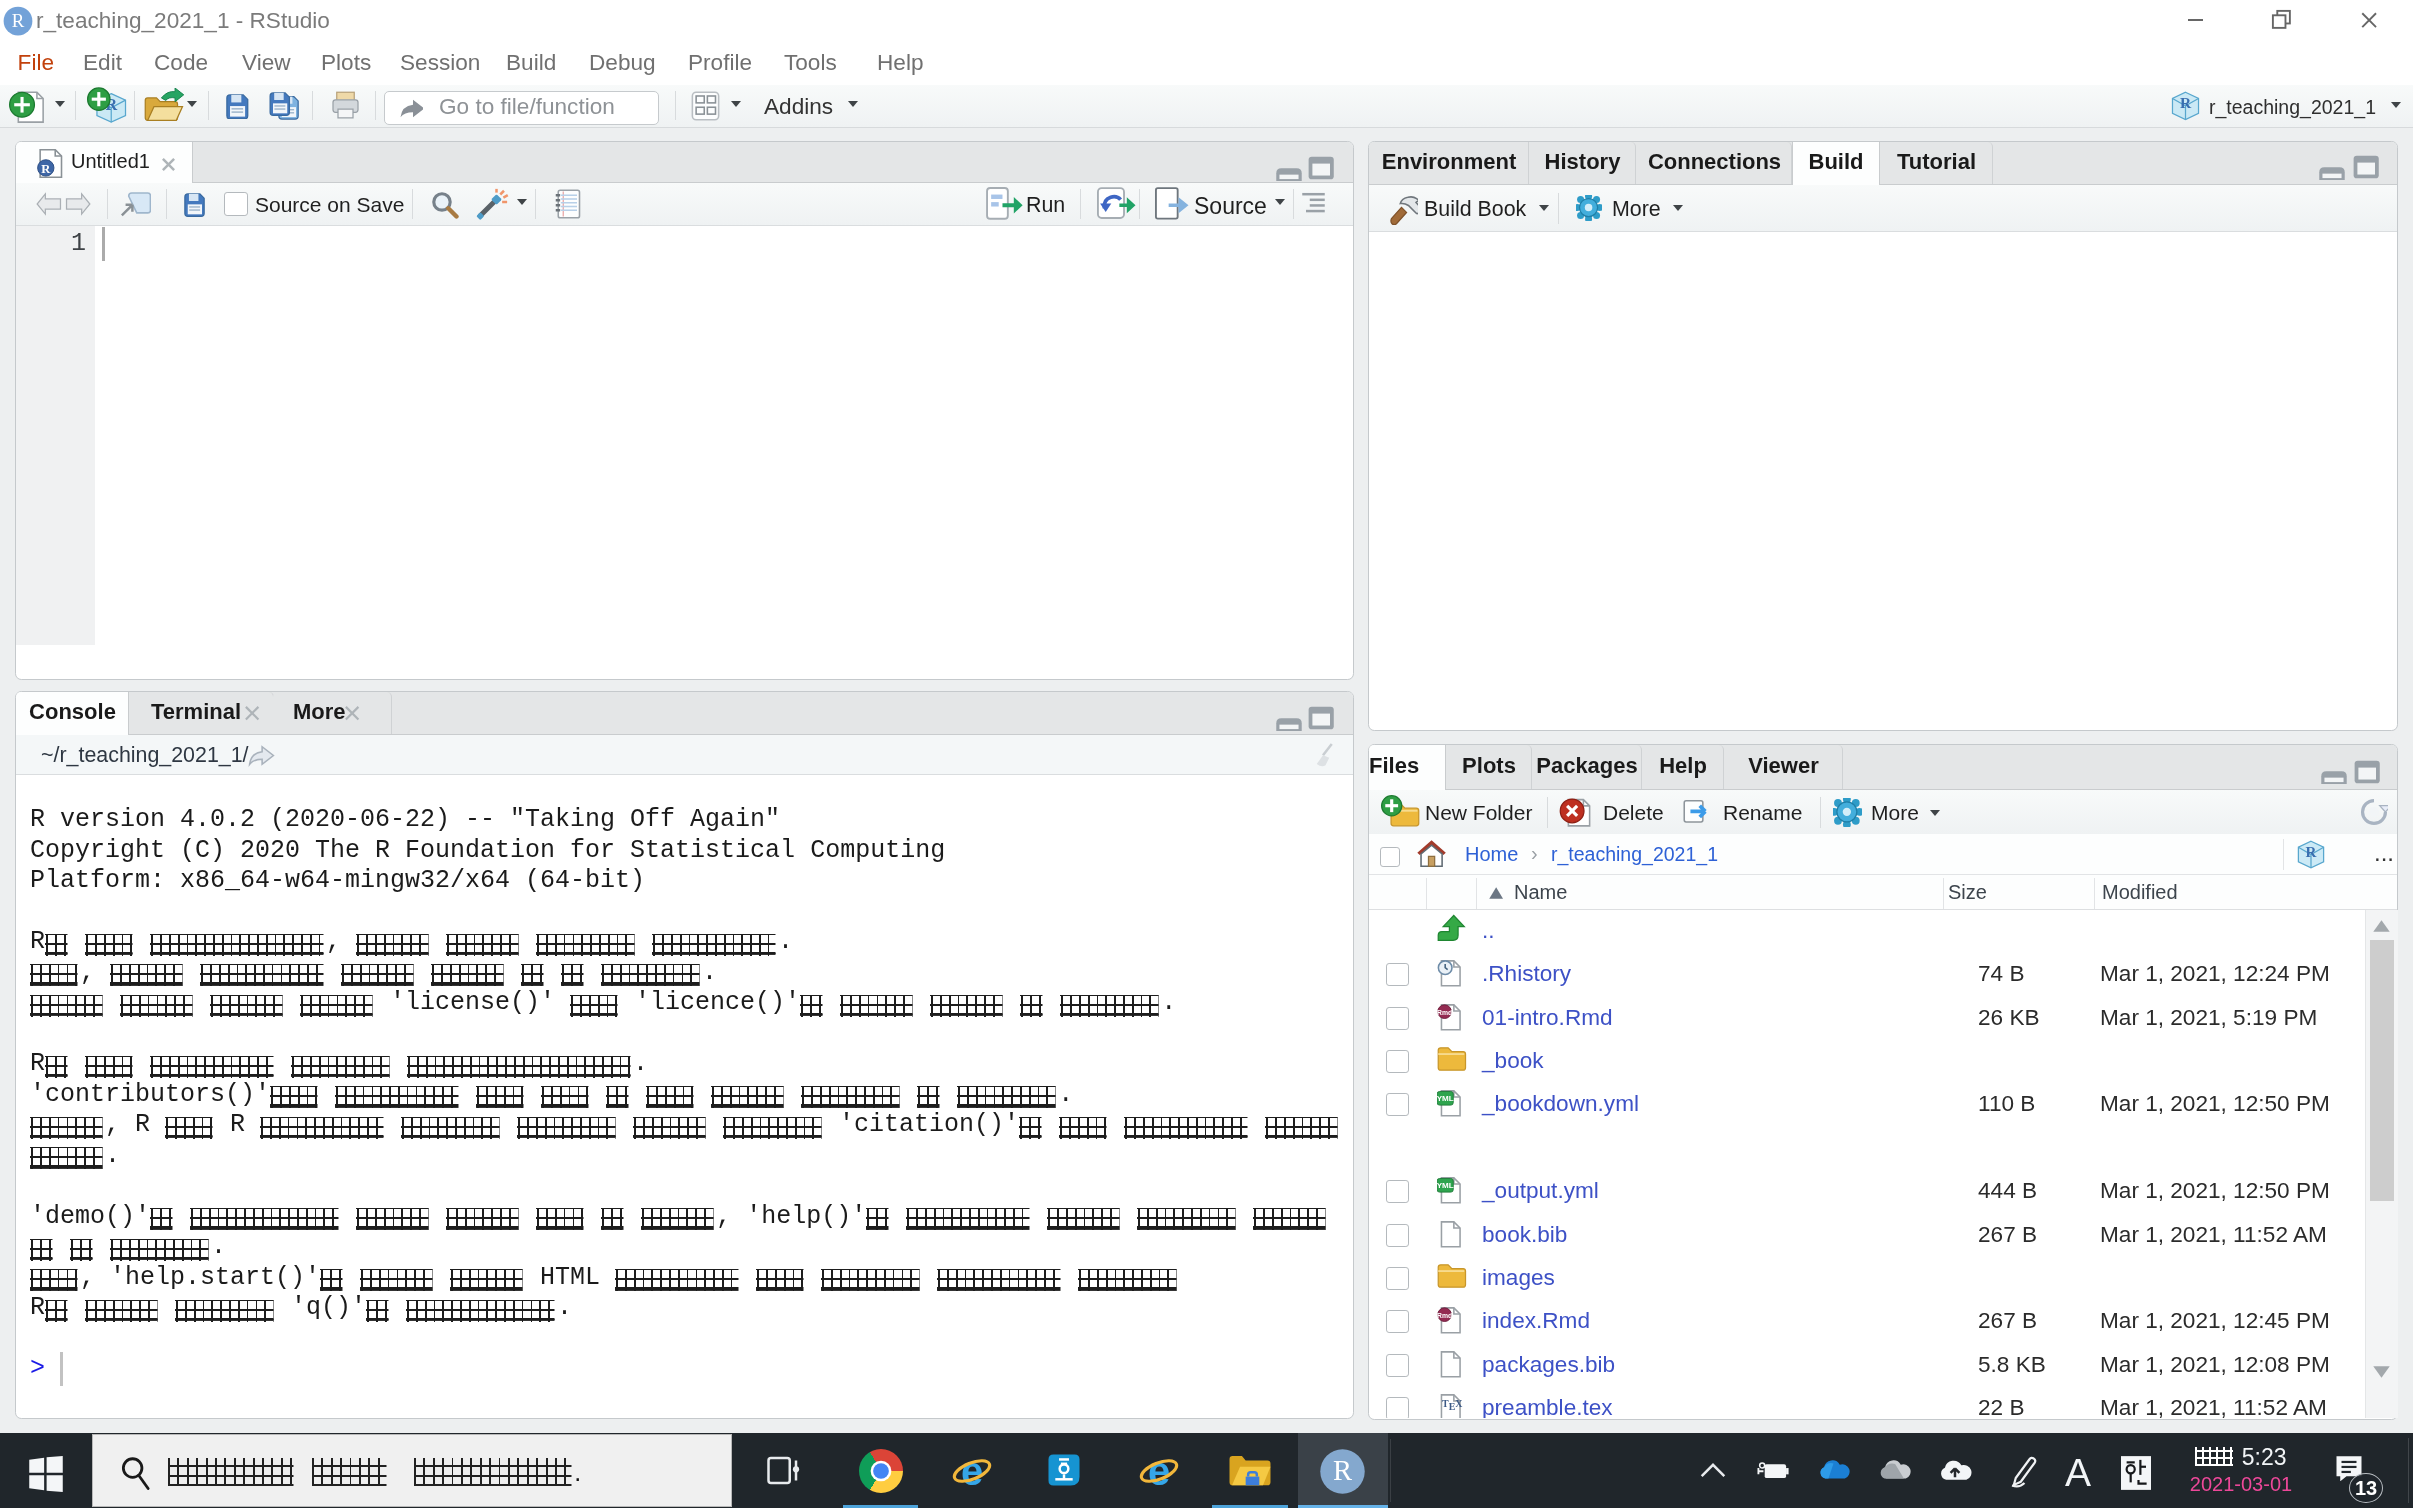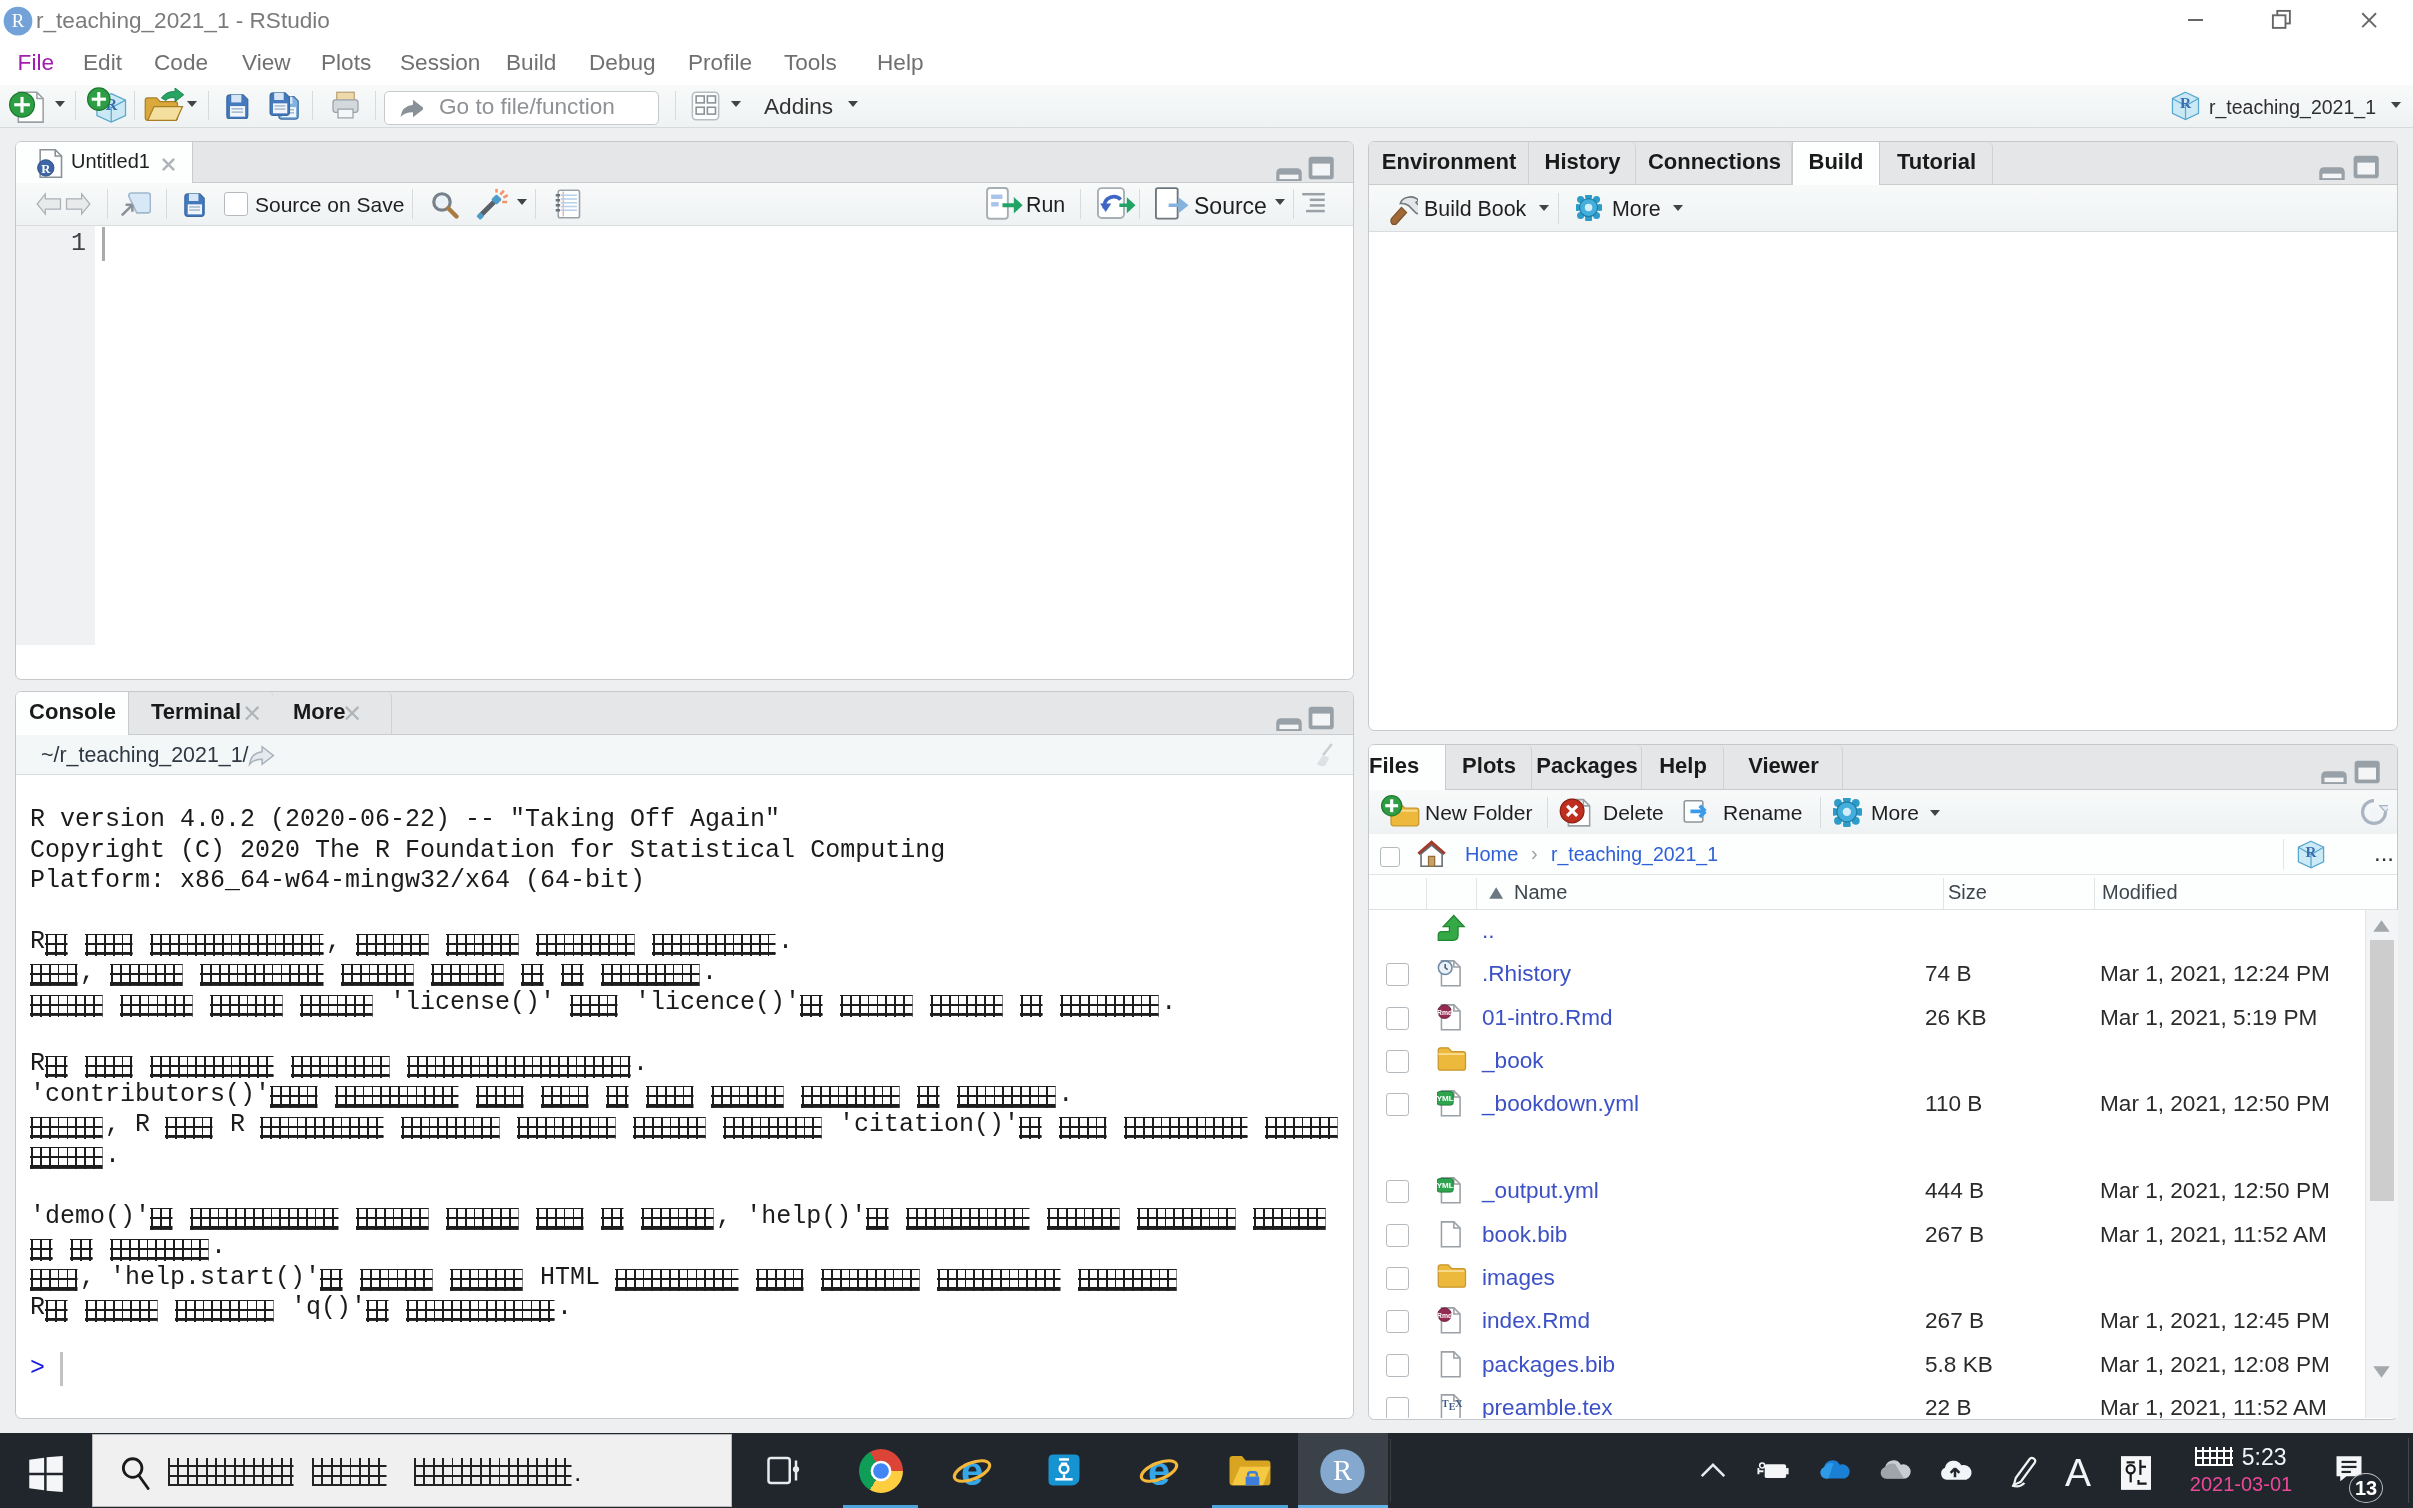--- a/index.html
+++ b/index.html
@@ -21,41 +21,41 @@
  repeating-linear-gradient(0deg,#fff 0 1.9px,transparent 1.9px 7px);
  background-size:calc(100% - 1.9px) 100%;background-repeat:no-repeat}
 .hk{display:inline-block;height:28px;vertical-align:-5px;background:
  repeating-linear-gradient(90deg,#222 0 1.9px,transparent 1.9px 9.4px),
  repeating-linear-gradient(0deg,#222 0 1.9px,transparent 1.9px 9.4px);
  background-size:calc(100% - 2.5px) 100%;background-repeat:no-repeat}
 .mono{font-family:"Liberation Mono",monospace}
 .row{position:absolute;left:0;right:34px;height:43px}
 .ck{position:absolute;width:22.6px;height:22.6px;border:1.3px solid #B4B9BD;border-radius:3.1px;background:#fff}
 .fname{position:absolute;left:113px;font-size:22.6px;color:#3D51C6;white-space:nowrap;top:50%;transform:translateY(-54%)}
-.fsize{position:absolute;left:556px;font-size:22.6px;color:#2B2B2B;top:50%;transform:translateY(-54%)}
+.fsize{position:absolute;left:609px;font-size:22.6px;color:#2B2B2B;top:50%;transform:translateY(-54%)}
 .fdate{position:absolute;left:731px;font-size:22.6px;color:#2B2B2B;white-space:nowrap;top:50%;transform:translateY(-54%)}
 </style></head><body>
 <div class="abs" style="left:0;top:0;width:2413px;height:44px;background:#fff">
 <svg class="abs" style="left:2.5px;top:5.7px" width="30" height="30" viewBox="0 0 48 48">
       <circle cx="24" cy="24" r="23" fill="#73A2D8"></circle>
       <text x="24" y="33" text-anchor="middle" font-family="Liberation Serif" font-size="30" fill="#fff">R</text>
     </svg>
 <div class="abs" style="left:36px;top:0;height:44px;line-height:41px;font-size:22.6px;color:#7B7B7B">r_teaching_2021_1 - RStudio</div>
 <div class="abs" style="left:2188px;top:19px;width:15px;height:1.9px;background:#666"></div>
 <svg class="abs" style="left:2271px;top:9.4px" width="21.4" height="21.4" viewBox="0 0 34 34">
       <rect x="10" y="3" width="20" height="20" fill="none" stroke="#666" stroke-width="3"></rect>
       <rect x="3" y="10" width="20" height="20" fill="#fff" stroke="#666" stroke-width="3"></rect>
     </svg>
 <svg class="abs" style="left:2361px;top:12px" width="16.3" height="16.3" viewBox="0 0 26 26">
       <line x1="2" y1="2" x2="24" y2="24" stroke="#666" stroke-width="3"></line>
       <line x1="24" y1="2" x2="2" y2="24" stroke="#666" stroke-width="3"></line>
     </svg>
 </div>
 <div class="abs" style="left:0;top:44px;width:2413px;height:41px;background:#fff">
-<div class="abs" style="left:17.6px;top:0;height:41px;line-height:38px;font-size:22.6px;color:#a21caf">File</div>
+<div class="abs" style="left:17.6px;top:0;height:41px;line-height:38px;font-size:22.6px;color:#c2410c">File</div>
 <div class="abs" style="left:83px;top:0;height:41px;line-height:38px;font-size:22.6px;color:#707070">Edit</div>
 <div class="abs" style="left:154px;top:0;height:41px;line-height:38px;font-size:22.6px;color:#707070">Code</div>
 <div class="abs" style="left:242px;top:0;height:41px;line-height:38px;font-size:22.6px;color:#707070">View</div>
 <div class="abs" style="left:321px;top:0;height:41px;line-height:38px;font-size:22.6px;color:#707070">Plots</div>
 <div class="abs" style="left:400px;top:0;height:41px;line-height:38px;font-size:22.6px;color:#707070">Session</div>
 <div class="abs" style="left:506px;top:0;height:41px;line-height:38px;font-size:22.6px;color:#707070">Build</div>
 <div class="abs" style="left:589px;top:0;height:41px;line-height:38px;font-size:22.6px;color:#707070">Debug</div>
 <div class="abs" style="left:688px;top:0;height:41px;line-height:38px;font-size:22.6px;color:#707070">Profile</div>
 <div class="abs" style="left:784px;top:0;height:41px;line-height:38px;font-size:22.6px;color:#707070">Tools</div>
 <div class="abs" style="left:877px;top:0;height:41px;line-height:38px;font-size:22.6px;color:#707070">Help</div>

